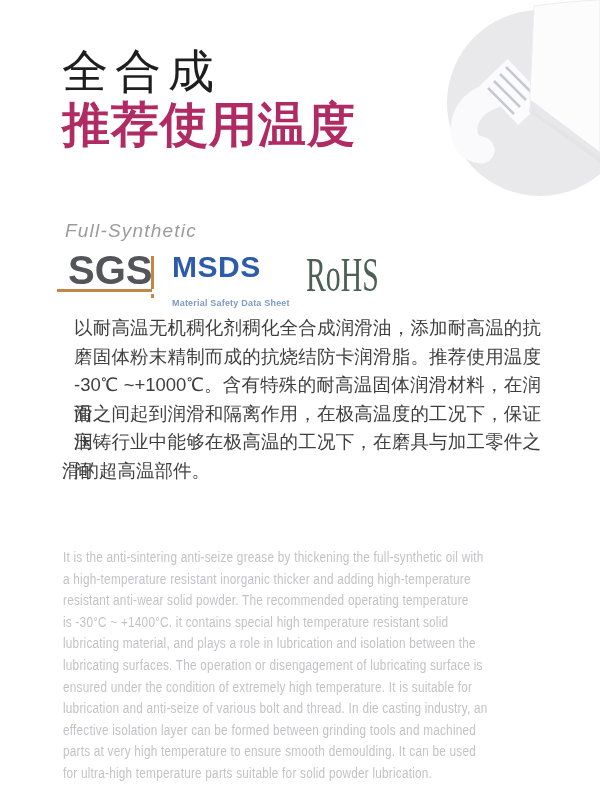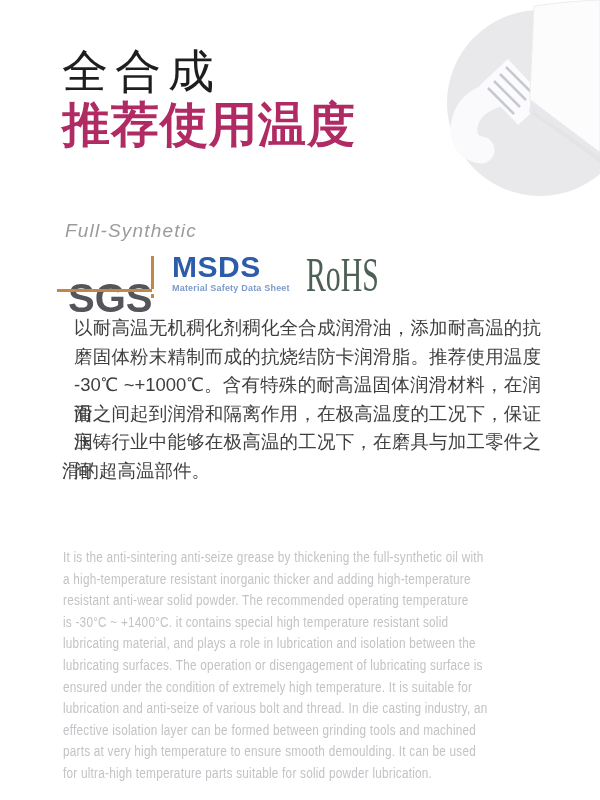--- a/index.html
+++ b/index.html
@@ -28,33 +28,33 @@
     position: absolute; left: 65px; top: 170px;
     font-size: 19px; line-height: 26px; font-style: italic;
     color: #9b9b9b; letter-spacing: 1.2px; white-space: nowrap; margin-top: 48px;
   }
 
   
   .sgs { position: absolute; left: 57px; top: 252px; width: 98px; height: 47px; }
   .sgs-text {
     position: absolute; left: 11px; top: -2px;
     font-size: 40px; line-height: 40px; font-weight: 700;
-    color: #53555a; letter-spacing: 0; margin-top: 28px;
+    color: #53555a; letter-spacing: 0;
   }
   .sgs-hline { position: absolute; left: 0; top: 37px; width: 95px; height: 3px; background: #c28747; }
   .sgs-vline { position: absolute; left: 94px; top: 4px; width: 3px; height: 33px; background: #c28747; }
   .sgs-dot   { position: absolute; left: 94px; top: 42px; width: 3px; height: 4px; background: #c28747; }
 
   .msds { position: absolute; left: 172px; top: 253px; }
   .msds-text {
     font-size: 30px; line-height: 27px; font-weight: 800;
     color: #2d5ca8; letter-spacing: 0.5px;
   }
   .msds-sub {
-    margin-top: 3px; font-size: 9px; letter-spacing: 0.2px;
+    margin-top: 18px; font-size: 9px; letter-spacing: 0.2px;
     color: #7d9bc7; white-space: nowrap; font-weight: 600; text-align: center;
   }
 
   .rohs {
     position: absolute; left: 306px; top: 250px;
     font-family: "Liberation Serif", serif;
     font-size: 48px; line-height: 50px; color: #4d6054;
     transform: scaleX(0.62); transform-origin: left top; white-space: nowrap;
   }
 

